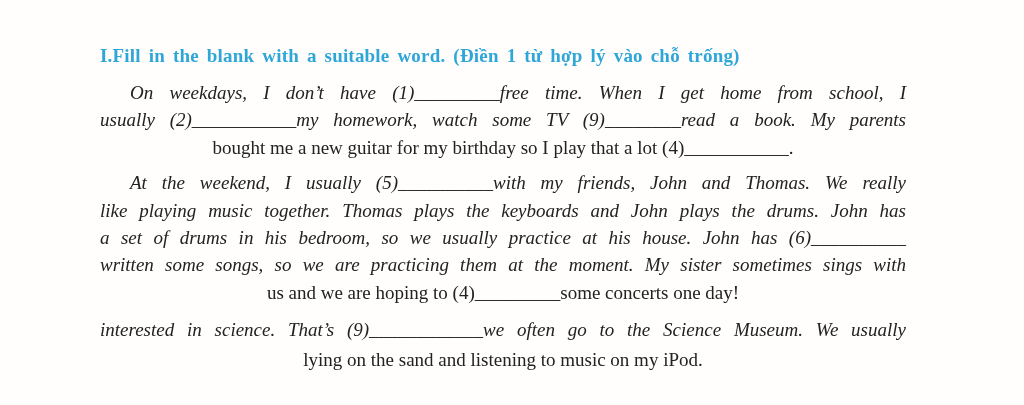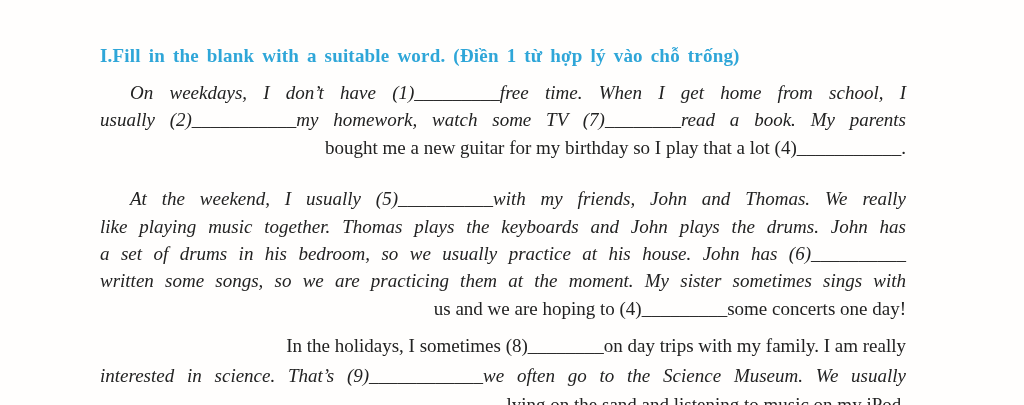--- a/index.html
+++ b/index.html
@@ -25,52 +25,51 @@
     margin: 12px 0 10px 0;
     color: #2fa6d8;
     word-spacing: 3px;
     letter-spacing: 0.2px;
   }
   .para {
     font-size: 19px;
     line-height: 27.4px;
     margin: 0;
   }
-  .para + .para { margin-top: 24px; }
+  .para + .para { margin-top: 8px; }
   .para.p3 { margin-top: 9px; line-height: 29.4px; }
-  .line { text-align: right; }
+  .line { text-align: center; }
   .line.j {
     text-align: justify;
     text-align-last: justify;
     font-style: italic;
   }
   .line.indent { text-indent: 30px; }
 </style>
 </head>
 <body>
 
 <div class="page">
   <div class="doc">
 
     <div class="heading" style="color: rgb(47, 166, 216);">I.Fill in the blank with a suitable word. (Điền 1 từ hợp lý vào chỗ trống)</div>
 
     <div class="para">
       <div class="line j indent">On weekdays, I don’t have (1)_________free time. When I get home from school, I</div>
-      <div class="line j">usually (2)___________my homework, watch some TV (7)________read a book. My parents</div>
+      <div class="line j">usually (2)___________my homework, watch some TV (9)________read a book. My parents</div>
       <div class="line">bought me a new guitar for my birthday so I play that a lot (4)___________.</div>
     </div>
 
     <div class="para">
       <div class="line j indent">At the weekend, I usually (5)__________with my friends, John and Thomas. We really</div>
       <div class="line j">like playing music together. Thomas plays the keyboards and John plays the drums. John has</div>
       <div class="line j">a set of drums in his bedroom, so we usually practice at his house. John has (6)__________</div>
       <div class="line j">written some songs, so we are practicing them at the moment. My sister sometimes sings with</div>
       <div class="line">us and we are hoping to (4)_________some concerts one day!</div>
     </div>
 
     <div class="para p3">
-      <div class="line indent">In the holidays, I sometimes (8)________on day trips with my family. I am really</div>
       <div class="line j">interested in science. That’s (9)____________we often go to the Science Museum. We usually</div>
       <div class="line">lying on the sand and listening to music on my iPod.</div>
     </div>
 
   </div>
 </div>
 
 </body></html>

